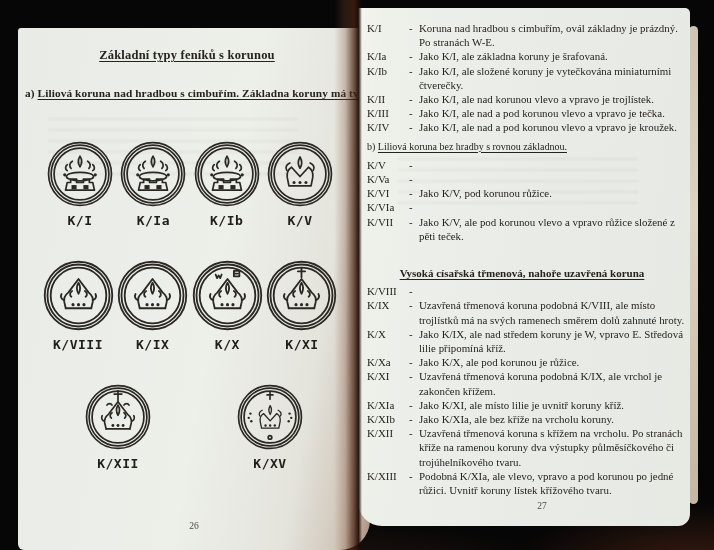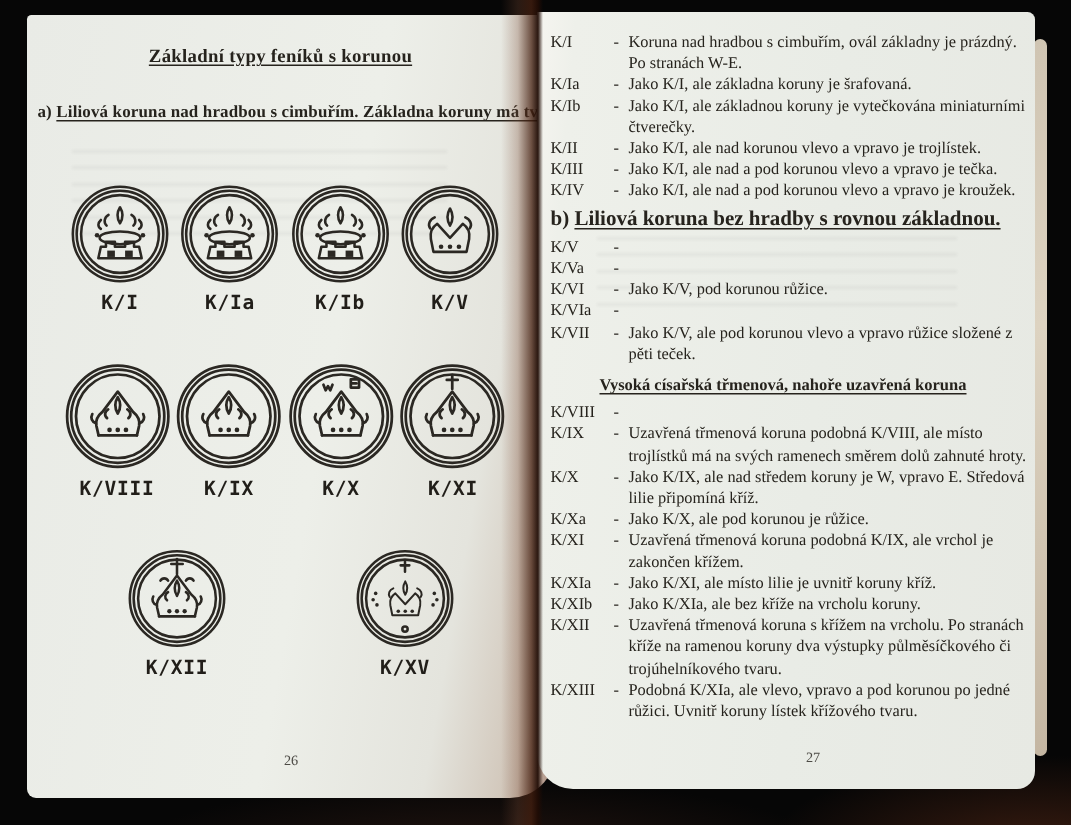--- a/index.html
+++ b/index.html
@@ -8,21 +8,21 @@
     background:
       radial-gradient(ellipse 260px 90px at 97% 103%, #3a1c10 0%, rgba(58,28,16,0) 70%),
       radial-gradient(ellipse 320px 70px at 45% 104%, #241510 0%, rgba(36,21,16,0) 75%),
       #060606;
     font-family:"Liberation Serif", serif;
     color:#26231d;
   }
   
   .fore-edge{position:absolute;left:689px;top:26px;width:9px;height:478px;
     background:linear-gradient(#cfc4b2,#ddd3c1 40%,#c4b6a2);border-radius:5px;}
-  .page-left{position:absolute;left:18px;top:10px;width:352px;height:522px;
+  .page-left{position:absolute;left:18px;top:28px;width:352px;height:522px;
     background:linear-gradient(100deg,#e9ebe6 0%,#edefe9 55%,#e4e4dd 80%,#cfc3b6 94%,#a98a7c 100%);
     border-radius:3px 0 30px 6px; z-index:1;}
   .page-right{position:absolute;left:358px;top:8px;width:332px;height:518px;
     background:linear-gradient(95deg,#f6f5f0 0%,#eef0ea 7%,#e9ece6 55%,#e7e9e3 100%);
     border-radius:0 5px 12px 24px; z-index:1;}
   .gutter{position:absolute;left:334px;top:0;width:28px;height:550px;z-index:4;pointer-events:none;
     background:linear-gradient(90deg, rgba(122,74,52,0) 0%, rgba(122,74,52,.30) 40%,
       rgba(70,32,16,.75) 72%, rgba(32,12,5,.95) 88%, rgba(32,12,5,0) 100%);}
   .bleed{position:absolute;opacity:.055;filter:blur(1px);pointer-events:none;
     background:repeating-linear-gradient(#333 0 2px, transparent 2px 11px);}
@@ -41,23 +41,23 @@
   .row-2 .coin-svg{width:73px;height:73px;}
   .coin-label{margin-top:5px;font-family:"DejaVu Sans Mono", monospace;
     font-size:13px;font-weight:bold;color:#211e19;letter-spacing:.5px;}
   .page-num{position:absolute;left:0;right:0;text-align:center;font-size:9.5px;color:#4c4a45;}
   .lp-num{top:493px;}
   .rp-num{top:493px;padding-left:36px;}
   
   .rp-body{position:absolute;top:13px;left:9px;right:5px;font-size:10.9px;line-height:14.2px;}
   .entry{display:grid;grid-template-columns:42px 10px 1fr;}
   .entry .code{white-space:nowrap;}
-  .sec-b{margin:5px 0 4px;font-weight:bold;font-size:14px;}
+  .sec-b{margin:5px 0 4px;font-weight:normal;font-size:10px;}
   .sec-b .u{text-decoration:underline;text-underline-offset:2px;}
-  .sec-c{margin:7px 8px 4px 0;text-align:center;font-weight:bold;font-size:11px;
+  .sec-c{margin:23px 8px 4px 0;text-align:center;font-weight:bold;font-size:11px;
     text-decoration:underline;text-underline-offset:2px;}
   svg .ink{stroke:#2b2823;fill:none;stroke-width:2;stroke-linecap:round;stroke-linejoin:round;}
   svg .fill{fill:#2b2823;stroke:none;}
 </style>
 </head>
 <body>
 
 <svg width="0" height="0" style="position:absolute" aria-hidden="true">
   <defs>
     <symbol id="c-wall" viewBox="0 0 80 80">
@@ -241,21 +241,21 @@
         <span>Koruna nad hradbou s cimbuřím, ovál základny je prázdný. Po stranách W-E.</span>
       </div>
       <div class="entry">
         <span class="code">K/Ia</span>
         <span>-</span>
         <span>Jako K/I, ale základna koruny je šrafovaná.</span>
       </div>
       <div class="entry">
         <span class="code">K/Ib</span>
         <span>-</span>
-        <span>Jako K/I, ale základnou koruny je vytečkována miniaturními čtverečky.</span>
+        <span>Jako K/I, ale složené koruny je vytečkována miniaturními čtverečky.</span>
       </div>
       <div class="entry">
         <span class="code">K/II</span>
         <span>-</span>
         <span>Jako K/I, ale nad korunou vlevo a vpravo je trojlístek.</span>
       </div>
       <div class="entry">
         <span class="code">K/III</span>
         <span>-</span>
         <span>Jako K/I, ale nad a pod korunou vlevo a vpravo je tečka.</span>

